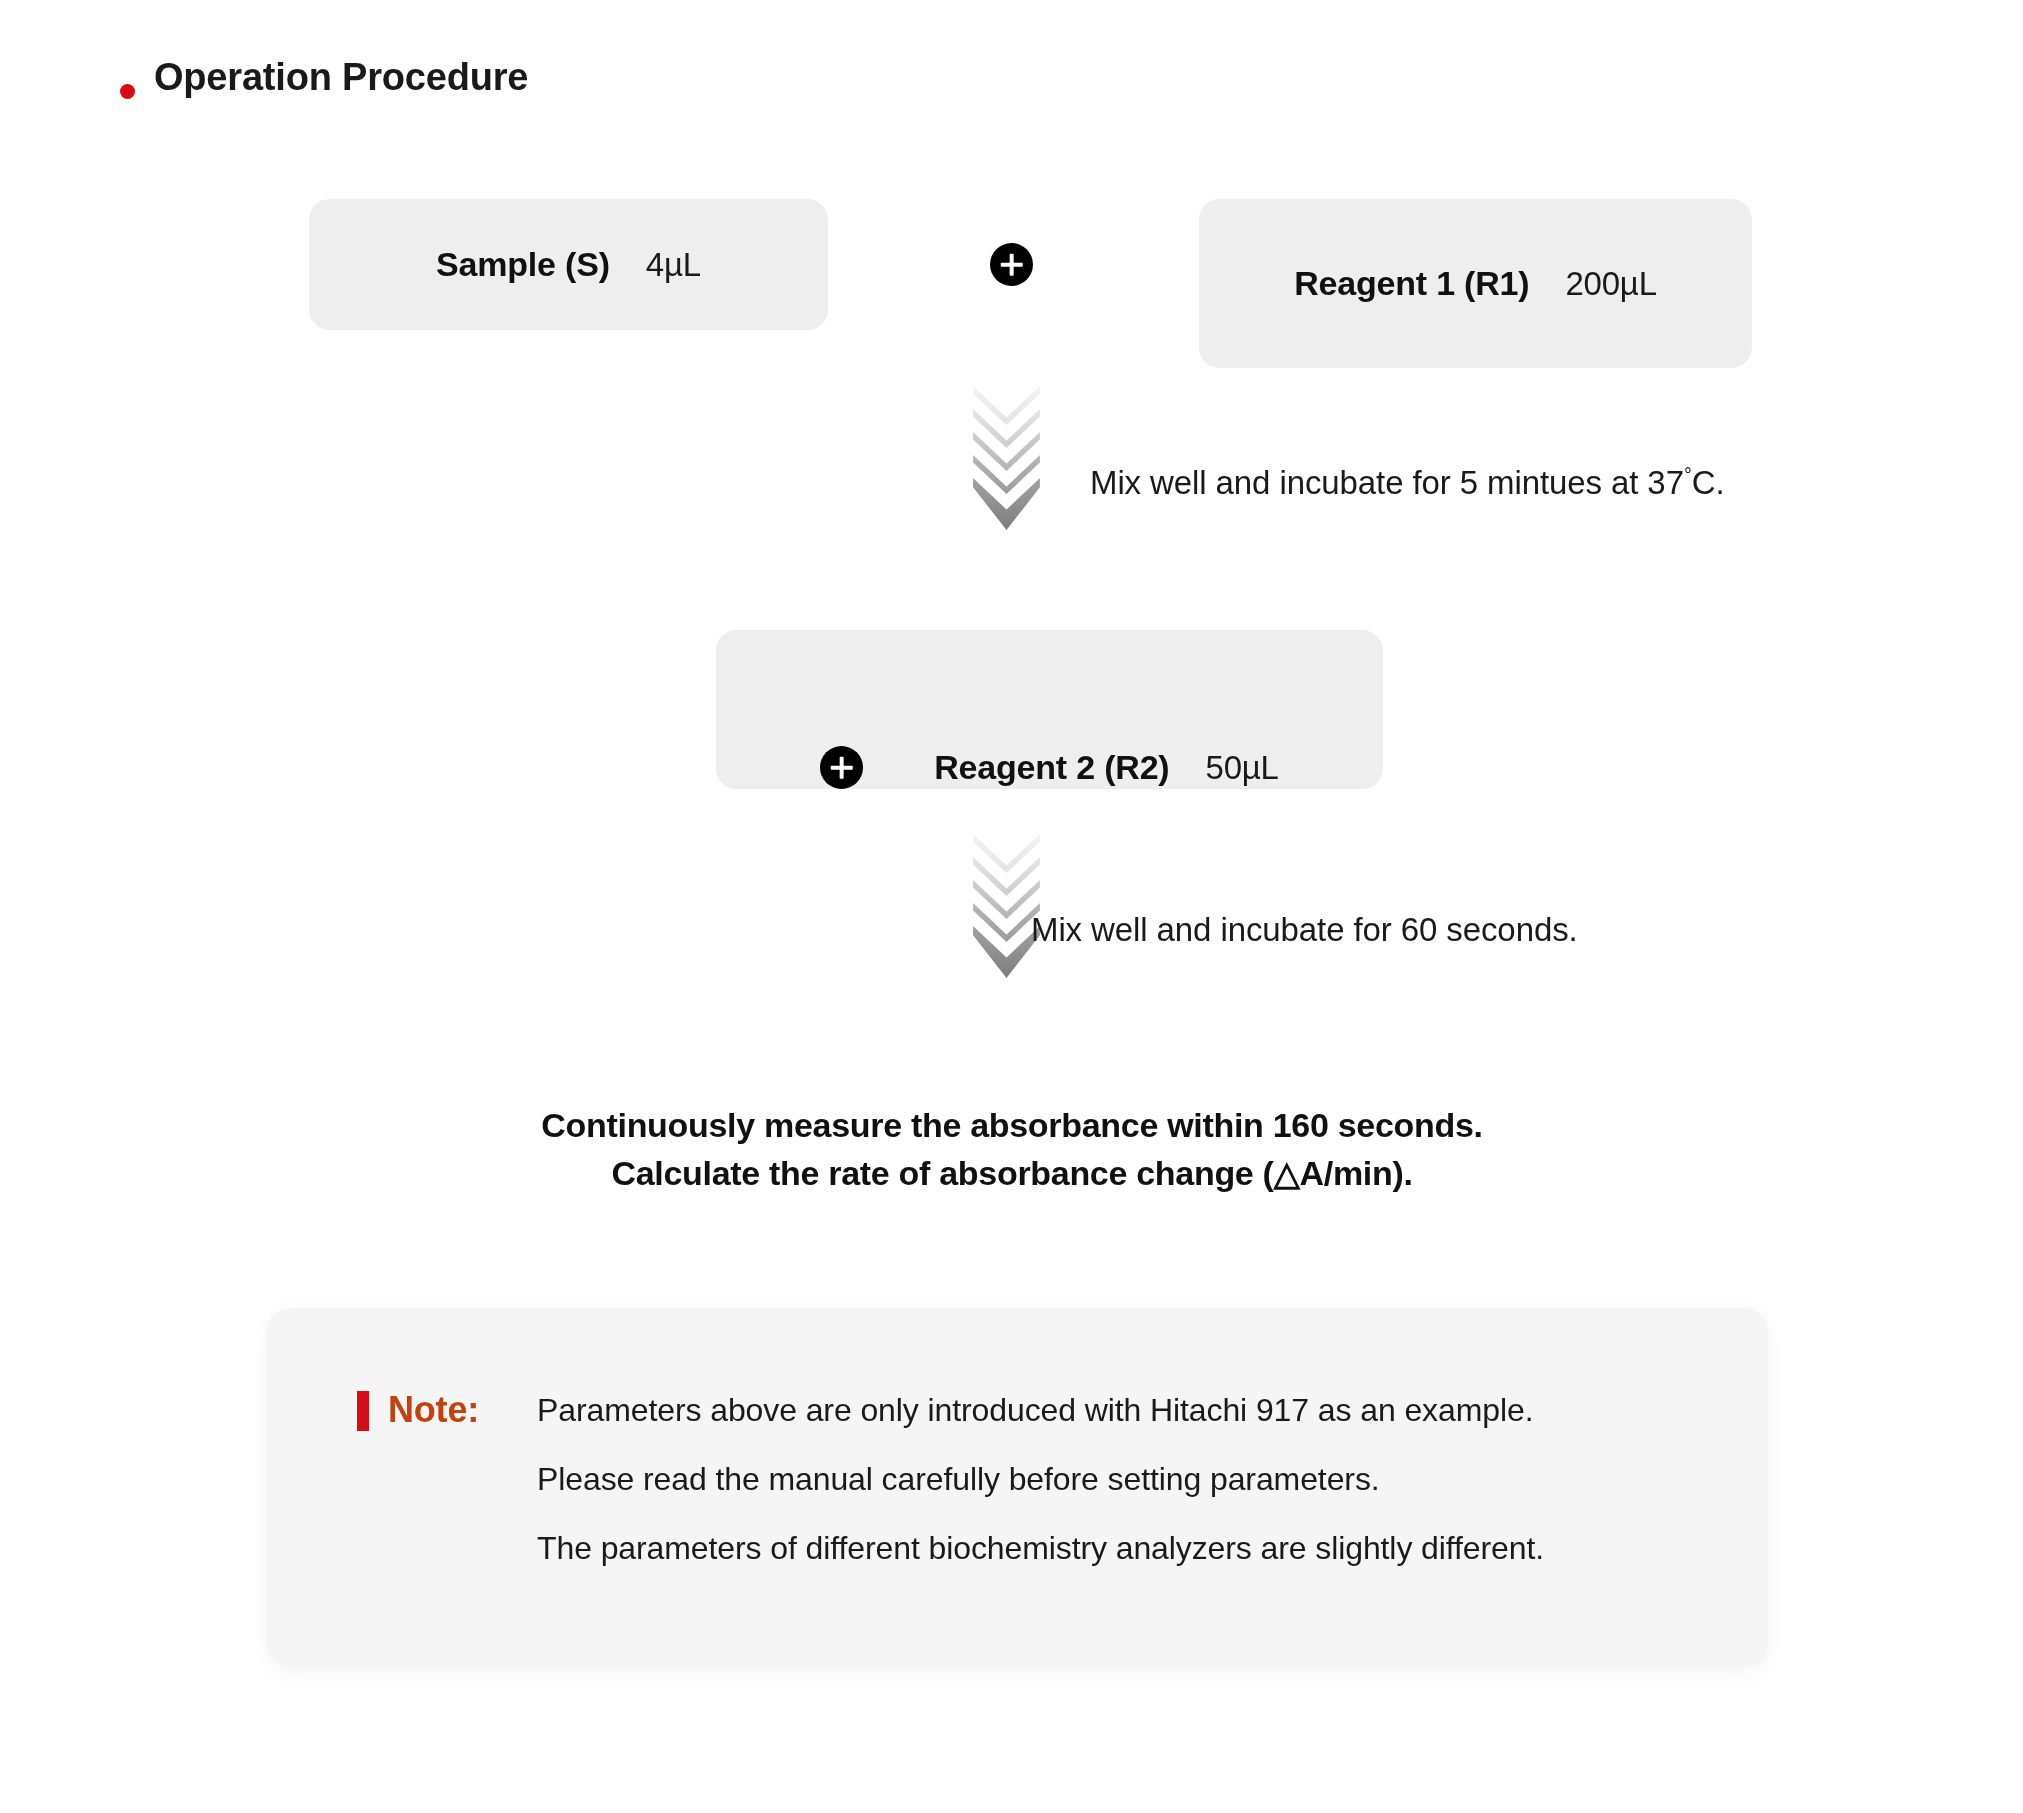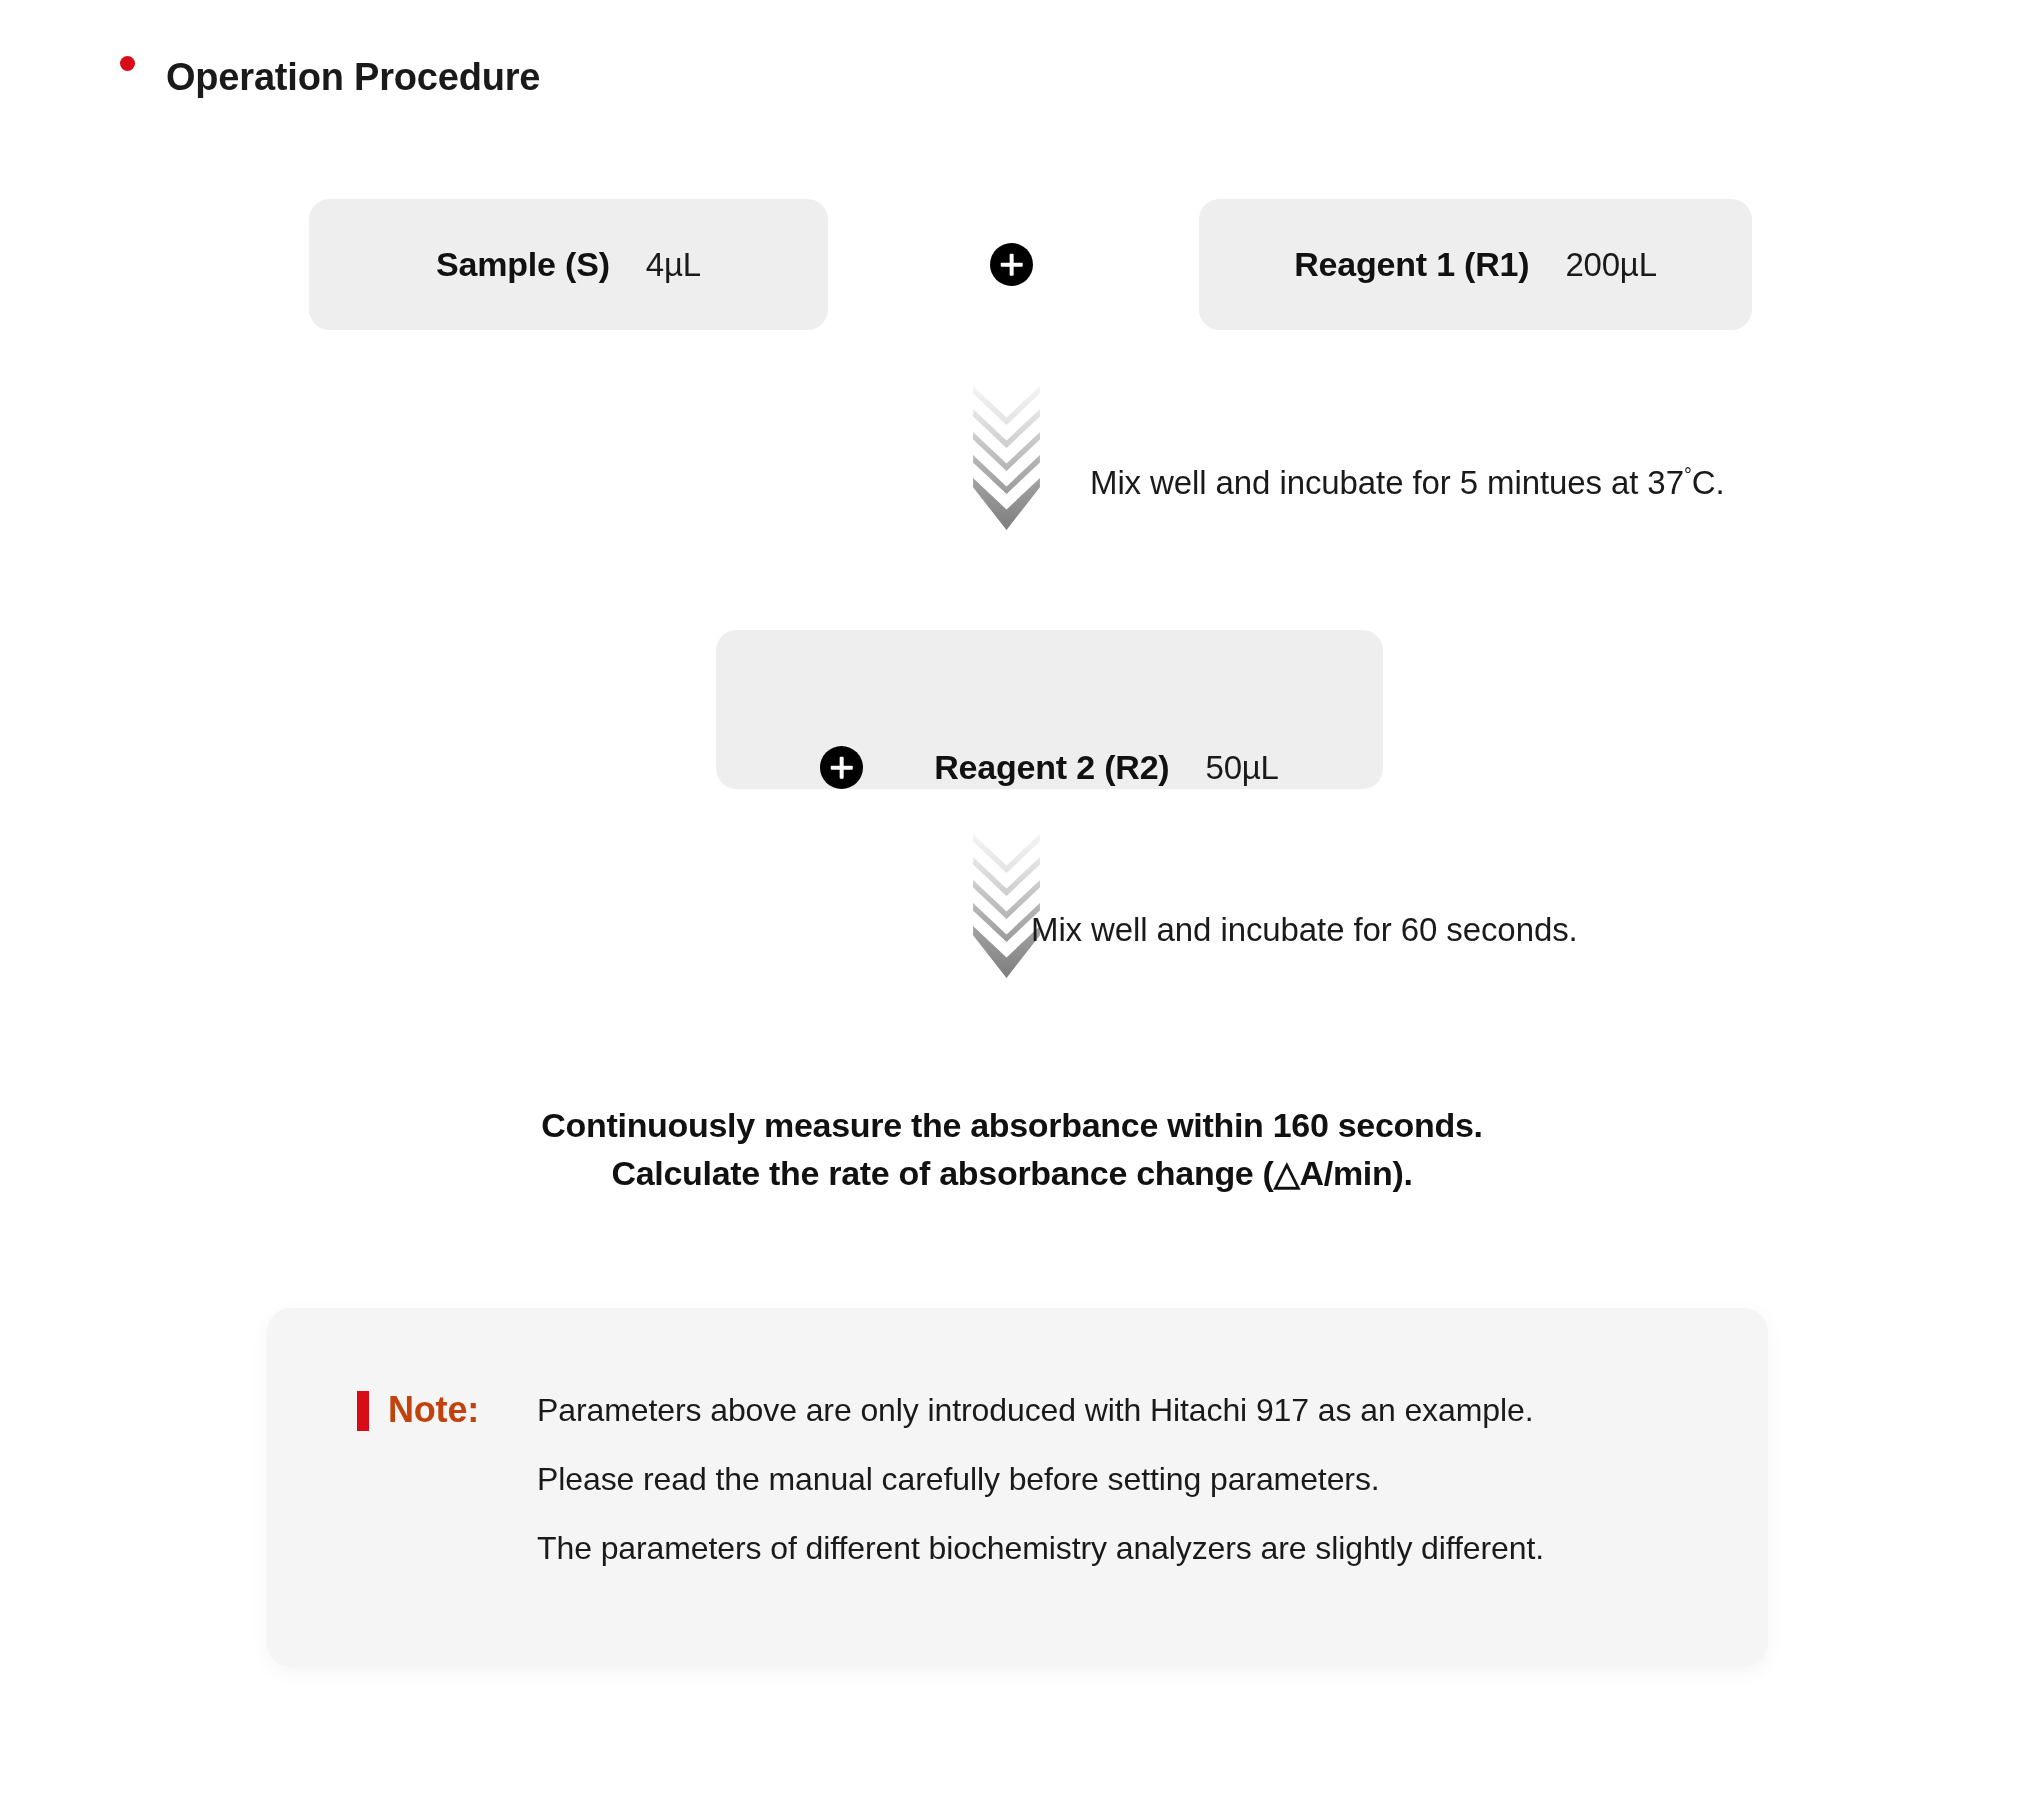--- a/index.html
+++ b/index.html
@@ -19,22 +19,22 @@
     overflow: hidden;
     background: #ffffff;
   }
 
   
   .heading {
     position: absolute;
     left: 120px;
     top: 56px;
     display: flex;
-    align-items: flex-start;
-    gap: 31px;
+    align-items: flex-end;
+    gap: 19px;
   }
   .heading-bullet {
     width: 15px;
     height: 15px;
     border-radius: 50%;
     background: #d80b18;
     flex: 0 0 auto;
   }
   .heading-text {
     font-size: 38px;
@@ -66,21 +66,21 @@
   }
   .pill-volume {
     font-size: 33px;
     font-weight: normal;
     color: #1a1a1a;
     margin-left: 36px;
     letter-spacing: -0.2px;
   }
 
   #pill-sample  { left: 309px;  top: 199px; width: 519px; height: 131px; }
-  #pill-r1      { left: 1199px; top: 199px; width: 553px; height: 131px; }
+  #pill-r1      { left: 1199px; top: 199px; width: 553px; height: 169px; }
   #pill-r2      { left: 716px;  top: 630px; width: 667px; height: 159px; align-items: flex-end; }
 
   #pill-r2 .pill-inner { padding-left: 0; }
 
   
   .plus-badge {
     width: 43px;
     height: 43px;
     border-radius: 50%;
     background: #000000;

